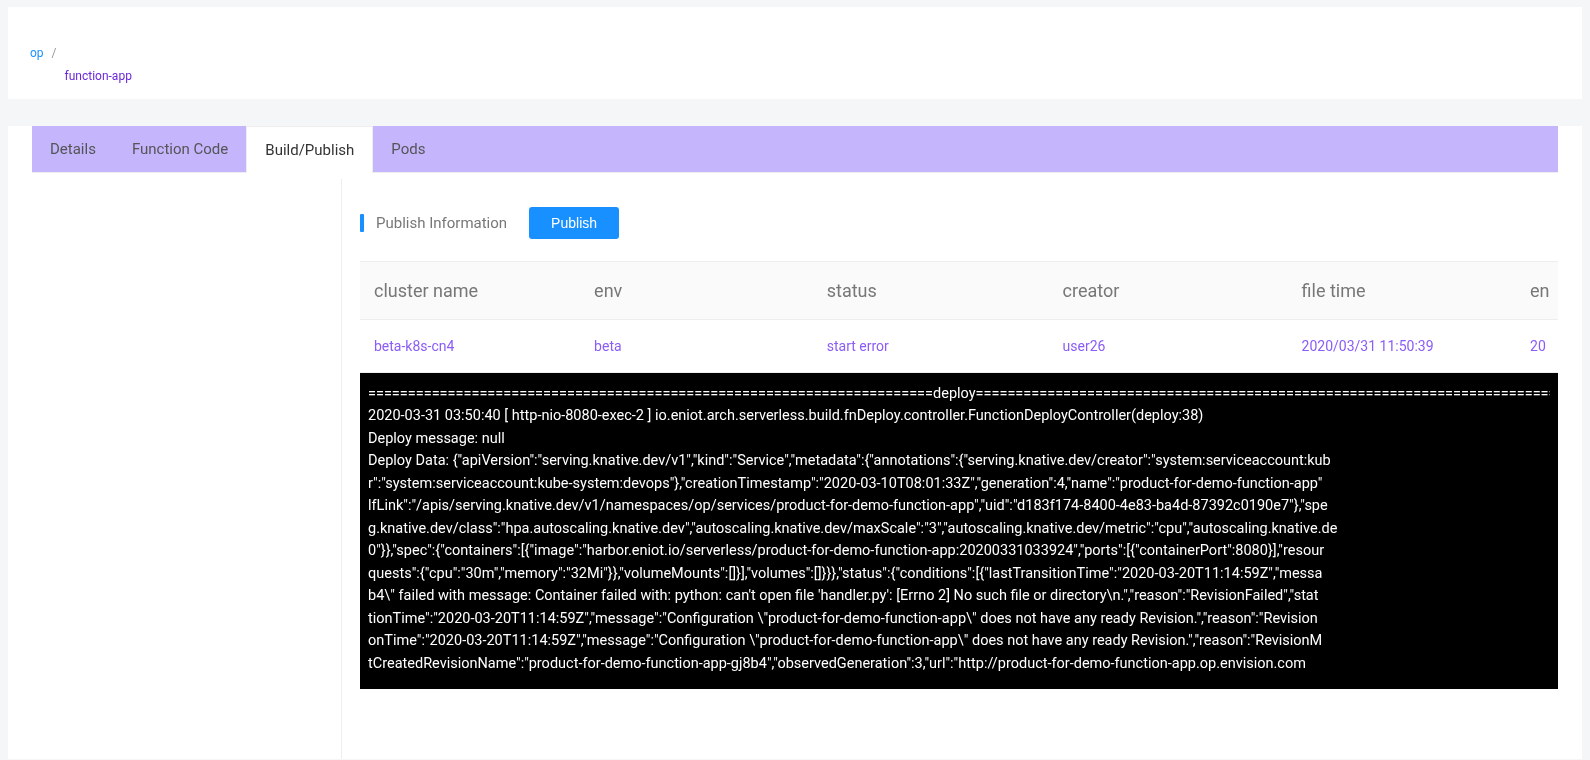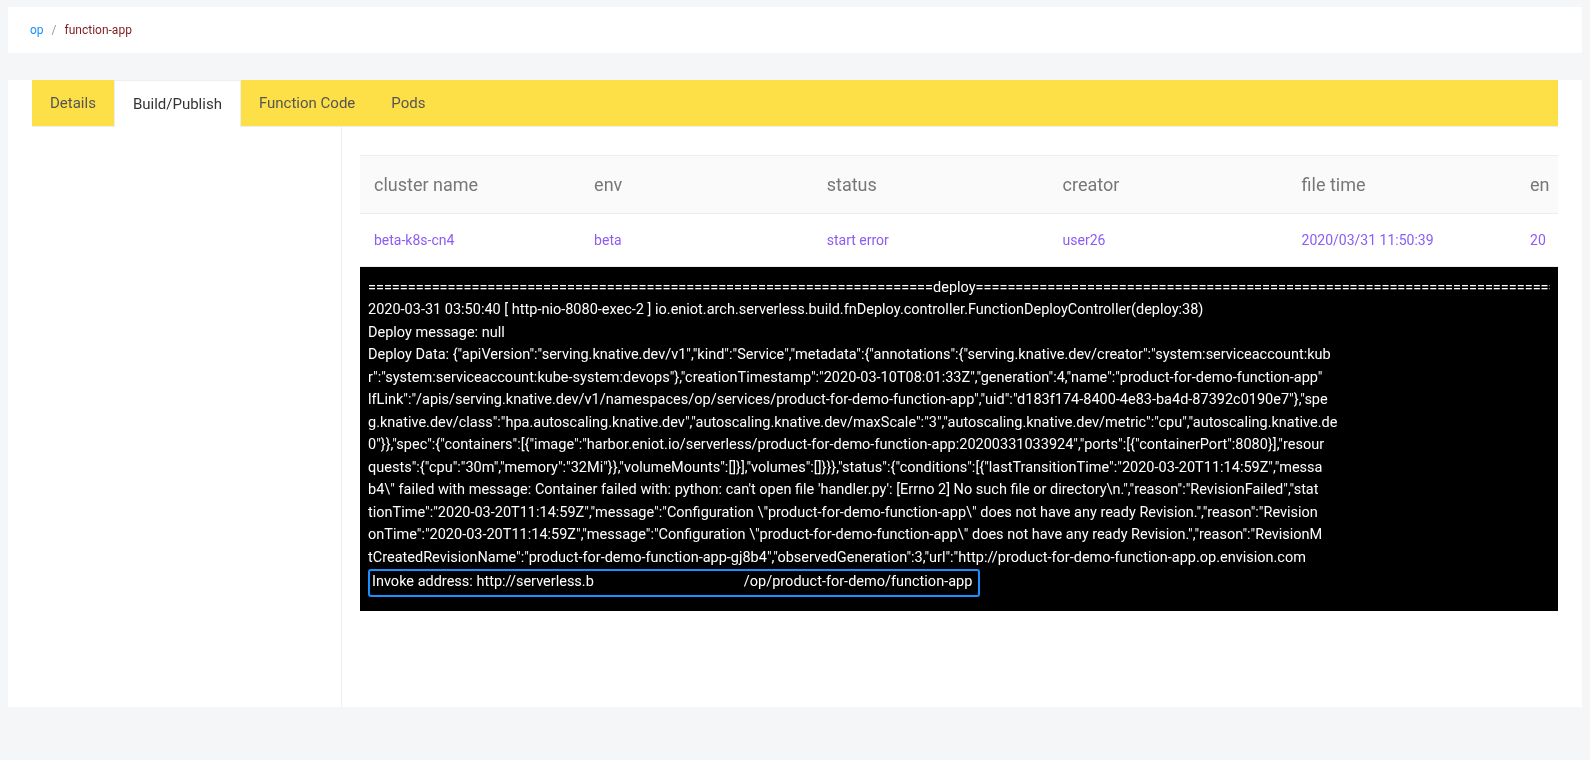--- a/index.html
+++ b/index.html
@@ -1,24 +1,24 @@
 <!DOCTYPE html>
 <html><head>
 <meta charset="utf-8">
 <style>
 * { box-sizing: border-box; margin: 0; padding: 0; }
 body { font-family: -apple-system, "Segoe UI", Roboto, "Helvetica Neue", Arial, sans-serif; background: #f5f6f8; color: #333; font-size: 14px; }
 .bg-strip { height: 2px; background: #f5f6f8; }
 .breadcrumb-bar { background: #fff; margin: 5px 8px 0 8px; padding: 16px 22px; display: flex; align-items: center; font-size: 12px; }
 .breadcrumb-link { color: #1890ff; text-decoration: none; }
 .breadcrumb-sep { color: #999; margin: 0 8px; }
-.breadcrumb-current { color: #7f1d1d; }
+.breadcrumb-current { color: #6d28d9; margin-top: 46px; }
 .page-body { margin: 27px 8px 8px 8px; }
 .card { background: #fff; }
-.tabs { display: flex; background: #fde047; border-bottom: 1px solid #eee; margin: 0 24px; }
+.tabs { display: flex; background: #c4b5fd; border-bottom: 1px solid #eee; margin: 6px 24px; }
 .tab { padding: 14px 18px; color: #555; cursor: pointer; font-size: 15px; }
 .tab.active { background: #fff; border-top: 1px solid #eee; border-left: 1px solid #eee; border-right: 1px solid #eee; margin-bottom: -1px; color: #333; }
 .content { display: flex; padding: 0 24px 0 24px; }
 .side-col { width: 310px; border-right: 1px solid #eee; min-height: 580px; }
 .main-col { flex: 1; padding: 28px 0 18px 18px; min-width: 0; }
 .section-header { display: flex; align-items: center; margin-bottom: 22px; }
 .section-bar { width: 4px; height: 18px; background: #1890ff; margin-right: 12px; border-radius: 1px; }
 .section-title { color: #777; font-size: 15px; margin-right: 22px; }
 .btn-primary { background: #1890ff; color: #fff; border: none; padding: 8px 22px; font-size: 14px; border-radius: 3px; cursor: pointer; }
 .table-wrap { overflow-x: hidden; }
@@ -44,28 +44,33 @@
 <div class="breadcrumb-bar">
   <a class="breadcrumb-link">op</a>
   <span class="breadcrumb-sep">/</span>
   <span class="breadcrumb-current">function-app</span>
 </div>
 
 <div class="page-body">
   <div class="card">
     <div class="tabs">
       <div class="tab">Details</div>
+      <div class="tab">Function Code</div>
       <div class="tab active">Build/Publish</div>
-      <div class="tab">Function Code</div>
       <div class="tab">Pods</div>
     </div>
 
     <div class="content">
       <div class="side-col"></div>
       <div class="main-col">
+        <div class="section-header">
+          <div class="section-bar"></div>
+          <span class="section-title">Publish Information</span>
+          <button class="btn-primary">Publish</button>
+        </div>
 
         <div class="table-wrap">
           <table>
             <colgroup>
               <col class="col-cluster">
                 <col class="col-env">
                 <col class="col-status">
               <col class="col-creator">
                 <col class="col-start">
                 <col class="col-end">
@@ -100,20 +105,17 @@
           <div class="console-line">Deploy Data: {"apiVersion":"serving.knative.dev/v1","kind":"Service","metadata":{"annotations":{"serving.knative.dev/creator":"system:serviceaccount:kub</div>
           <div class="console-line">r":"system:serviceaccount:kube-system:devops"},"creationTimestamp":"2020-03-10T08:01:33Z","generation":4,"name":"product-for-demo-function-app"</div>
           <div class="console-line">lfLink":"/apis/serving.knative.dev/v1/namespaces/op/services/product-for-demo-function-app","uid":"d183f174-8400-4e83-ba4d-87392c0190e7"},"spe</div>
           <div class="console-line">g.knative.dev/class":"hpa.autoscaling.knative.dev","autoscaling.knative.dev/maxScale":"3","autoscaling.knative.dev/metric":"cpu","autoscaling.knative.de</div>
           <div class="console-line">0"}},"spec":{"containers":[{"image":"harbor.eniot.io/serverless/product-for-demo-function-app:20200331033924","ports":[{"containerPort":8080}],"resour</div>
           <div class="console-line">quests":{"cpu":"30m","memory":"32Mi"}},"volumeMounts":[]}],"volumes":[]}}},"status":{"conditions":[{"lastTransitionTime":"2020-03-20T11:14:59Z","messa</div>
           <div class="console-line">b4\" failed with message: Container failed with: python: can't open file 'handler.py': [Errno 2] No such file or directory\n.","reason":"RevisionFailed","stat</div>
           <div class="console-line">tionTime":"2020-03-20T11:14:59Z","message":"Configuration \"product-for-demo-function-app\" does not have any ready Revision.","reason":"Revision</div>
           <div class="console-line">onTime":"2020-03-20T11:14:59Z","message":"Configuration \"product-for-demo-function-app\" does not have any ready Revision.","reason":"RevisionM</div>
           <div class="console-line">tCreatedRevisionName":"product-for-demo-function-app-gj8b4","observedGeneration":3,"url":"http://product-for-demo-function-app.op.envision.com</div>
-          <div class="console-line">
-            <span class="invoke-box"><span>Invoke address: http://serverless.b</span><span class="redact"></span><span>/op/product-for-demo/function-app</span></span>
-          </div>
         </div>
       </div>
     </div>
   </div>
 </div>
 
 </body></html>

